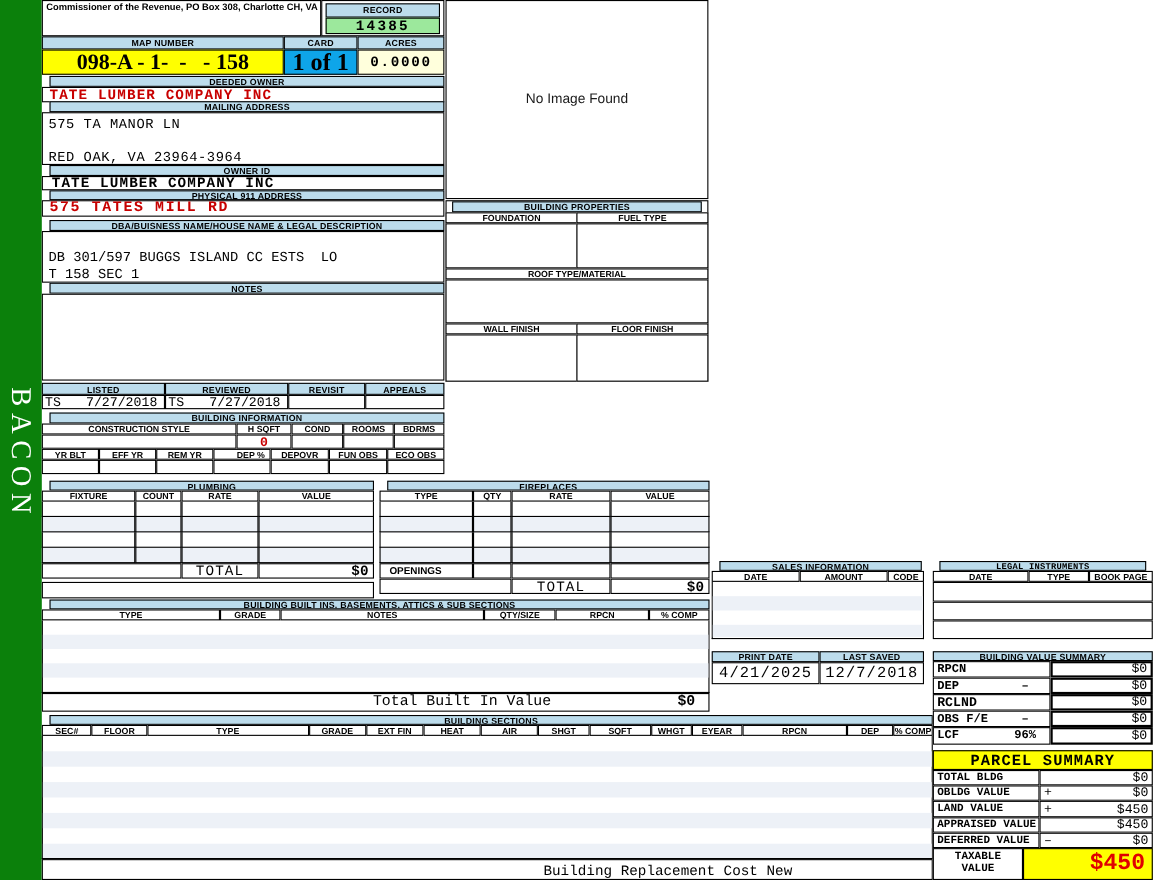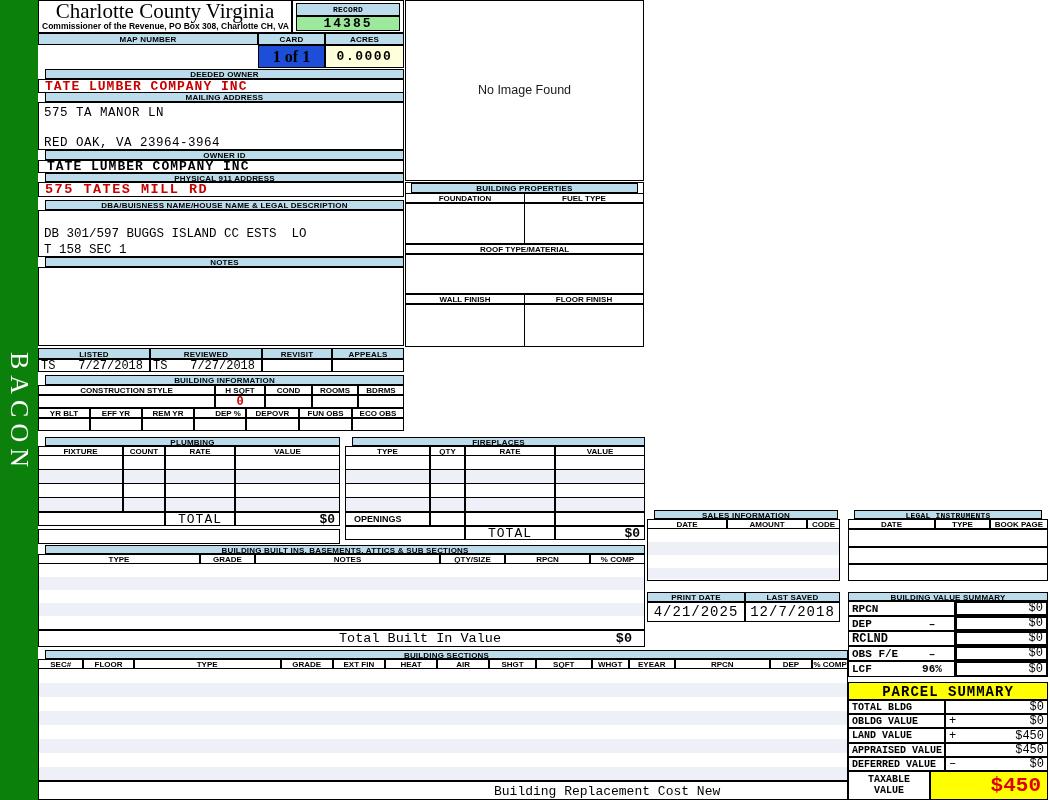--- a/index.html
+++ b/index.html
@@ -26,32 +26,32 @@
 </head>
 <body>
 
 <div id="page">
 
   <div class="abs" style="left:0;top:0;width:38px;height:800px;background:#0B800B;">
     <div class="abs vlabel" style="left:4px;top:352px;height:140px;">BACON</div>
   </div>
 
   <div class="abs cell" style="left:38px;top:0;width:254px;height:33px;">
-    <div class="serif" style="font-size:21px;text-align:center;line-height:20px;">Charlotte County Virginia</div>
     <div style="font:bold 8.5px 'Liberation Sans',sans-serif;padding-left:3px;">Commissioner of the Revenue, PO Box 308, Charlotte CH, VA</div>
   </div>
   <div class="abs cell" style="left:292px;top:0;width:112px;height:33px;">
-    <div class="abs bar" style="left:3px;top:2px;width:104px;height:13px;line-height:12px;font-family:Liberation Mono, monospace;">RECORD</div>
+    <div class="abs bar" style="left:3px;top:2px;width:104px;height:13px;line-height:12px;">RECORD</div>
     <div class="abs mono" style="left:3px;top:15px;width:104px;height:15px;background:#9CE89C;border:1px solid #000;font-weight:bold;font-size:13px;text-align:center;line-height:14px;letter-spacing:2px;">14385</div>
   </div>
 
   <div class="abs bar" style="left:38px;top:33px;width:220px;height:12px;line-height:12px;">MAP NUMBER</div>
   <div class="abs bar" style="left:258px;top:33px;width:67px;height:12px;line-height:12px;">CARD</div>
   <div class="abs bar" style="left:325px;top:33px;width:79px;height:12px;line-height:12px;">ACRES</div>
-  <div class="abs cell serif" style="left:258px;top:45px;width:67px;height:23px;background:#1d4ed8;font-weight:bold;font-size:16px;text-align:center;line-height:22px;">1 of 1</div>
+  <div class="abs cell serif" style="left:38px;top:45px;width:220px;height:23px;background:#FFFF00;font-weight:bold;font-size:20px;text-align:center;line-height:22px;white-space:pre;">098-A - 1-  -   - 158</div>
+  <div class="abs cell serif" style="left:258px;top:45px;width:67px;height:23px;background:#0ea5e9;font-weight:bold;font-size:22px;text-align:center;line-height:22px;">1 of 1</div>
   <div class="abs cell mono" style="left:325px;top:45px;width:79px;height:23px;background:#FFFFDC;font-weight:bold;font-size:13px;text-align:center;line-height:22px;letter-spacing:1.5px;">0.0000</div>
 
   <div class="abs bar" style="left:45px;top:69px;width:359px;height:10px;line-height:10px;">DEEDED OWNER</div>
   <div class="abs cell mono red" style="left:38px;top:79px;width:366px;height:14px;font-weight:bold;font-size:13px;line-height:13px;padding-left:6px;letter-spacing:1px;">TATE LUMBER COMPANY INC</div>
 
   <div class="abs bar" style="left:45px;top:92px;width:359px;height:10px;line-height:10px;">MAILING ADDRESS</div>
   <div class="abs cell" style="left:38px;top:102px;width:366px;height:48px;">
     <div class="mono" style="font-size:12.5px;padding:3px 0 0 5px;letter-spacing:.5px;">575 TA MANOR LN</div>
     <div class="mono" style="font-size:12.5px;padding:16px 0 4px 5px;letter-spacing:.5px;">RED OAK, VA 23964-3964</div>
   </div>

